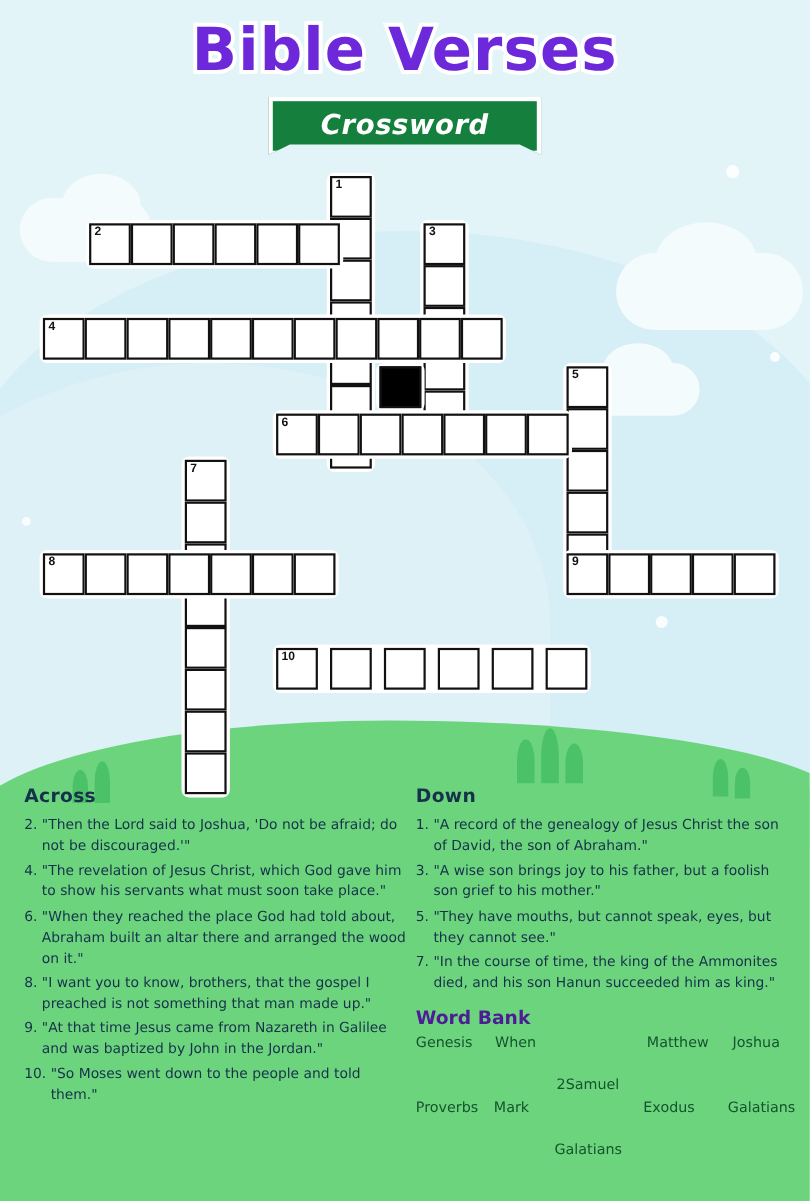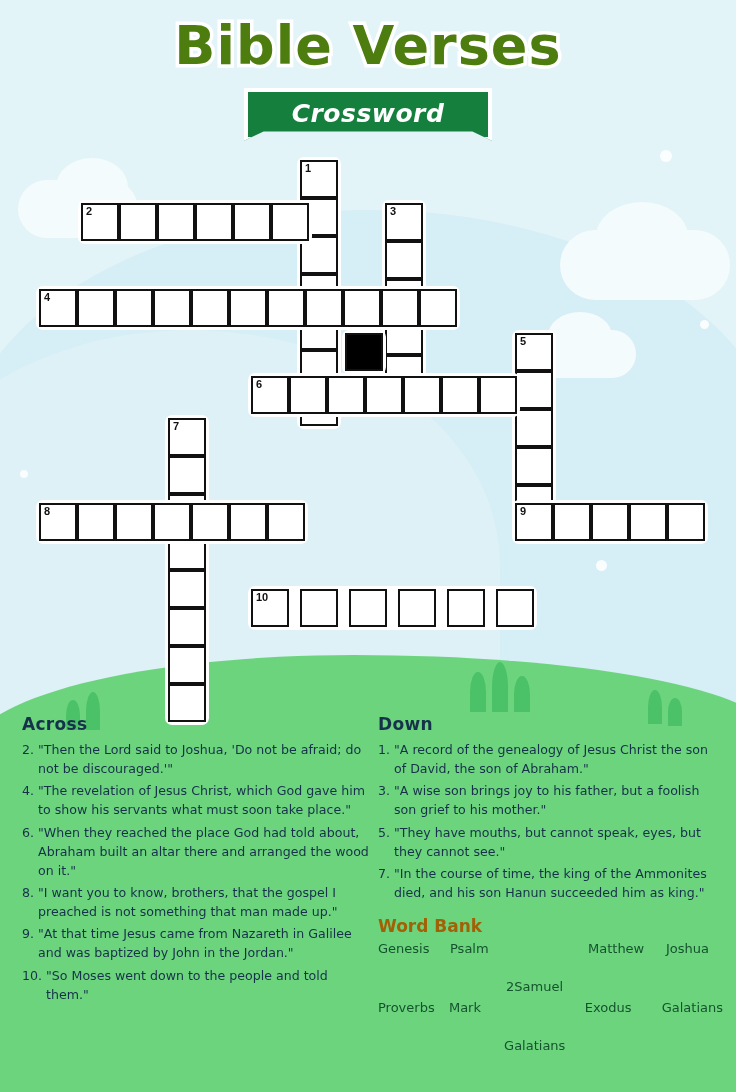--- a/index.html
+++ b/index.html
@@ -27,21 +27,21 @@
 
   .bg-grass{position:absolute;left:-30px;top:655px;width:800px;height:440px;background:#6dd47e;border-radius:48% 52% 0 0 / 22% 18% 0 0;}
   .bg-grass2{position:absolute;left:0;top:718px;width:736px;height:380px;background:#6dd47e;}
   .blade{position:absolute;background:#4bc268;border-radius:50% 50% 0 0;}
 
   
   .title{
     position:absolute;left:0;top:14px;width:736px;text-align:center;
     font-family:"DejaVu Sans", sans-serif;
     font-size:54px;font-weight:bold;letter-spacing:1px;
-    color:#4d7c0f;
+    color:#6d28d9;
     -webkit-text-stroke:7px #ffffff;
     paint-order:stroke fill;
     text-shadow:0 3px 0 #ffffff;
   }
   .title-inner{position:relative;}
   .banner-wrap{position:absolute;left:0;top:88px;width:736px;display:flex;justify-content:center;}
   .banner{
     position:relative;background:#15803d;color:#ffffff;
     padding:7px 44px 9px 44px;font-size:25px;font-weight:bold;font-style:italic;
     letter-spacing:.5px;
@@ -83,21 +83,21 @@
   .sec-head{
     font-size:17px;font-weight:bold;color:#16324a;margin:0 0 6px 0;
     letter-spacing:.3px;
   }
   .clue{
     font-size:12.6px;line-height:1.52;margin:0 0 3px 0;
     display:flex;gap:4px;color:#16324a;
   }
   .clue .n{flex:0 0 auto;}
   .clue .t{flex:1 1 auto;}
-  .wb-head{font-size:17px;font-weight:bold;margin:14px 0 5px 0;color:#a16207;}
+  .wb-head{font-size:17px;font-weight:bold;margin:14px 0 5px 0;color:#4c1d95;}
   .wb-row{display:flex;font-size:13px;margin-bottom:6px;color:#14532d;}
   .wb-row span{display:inline-block;}
   .wb-row span:nth-child(1){width:72px;}
   .wb-row span:nth-child(2){width:56px;}
   .wb-row span:nth-child(3){width:82px;margin-top:38px;}
   .wb-row span:nth-child(4){width:78px;}
   .wb-row span:nth-child(5){width:auto;}
 </style>
 </head>
 <body>
@@ -307,21 +307,21 @@
         <span class="t">"They have mouths, but cannot speak, eyes, but they cannot see."</span>
       </div>
       <div class="clue">
         <span class="n">7.</span>
         <span class="t">"In the course of time, the king of the Ammonites died, and his son Hanun succeeded him as king."</span>
       </div>
 
       <div class="wb-head">Word Bank</div>
       <div class="wb-row">
         <span>Genesis</span>
-        <span>Psalm</span>
+        <span>When</span>
         <span>2Samuel</span>
         <span>Matthew</span>
         <span>Joshua</span>
       </div>
       <div class="wb-row">
         <span>Proverbs</span>
         <span>Mark</span>
         <span>Galatians</span>
         <span>Exodus</span>
         <span>Galatians</span>

